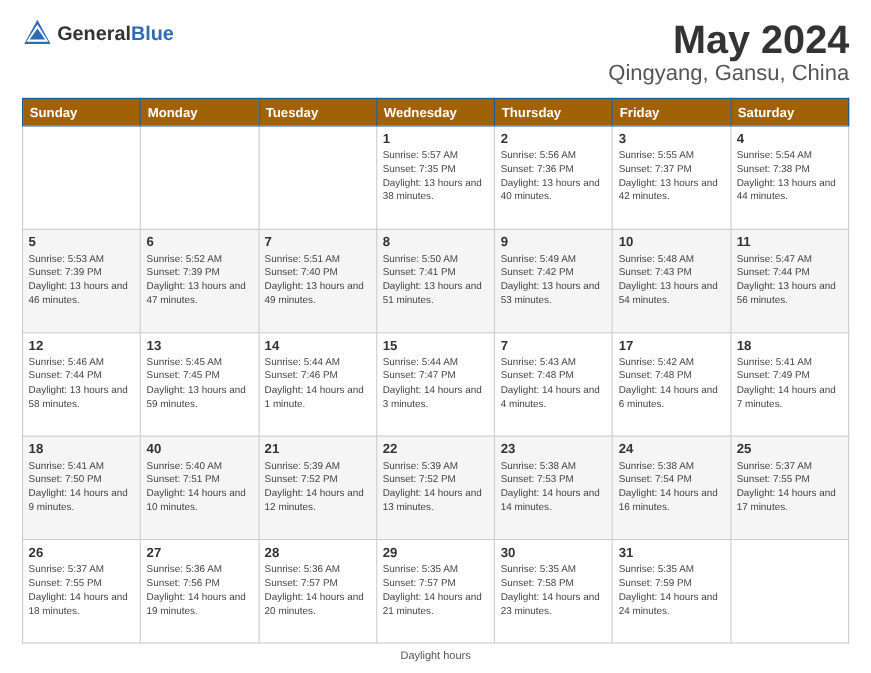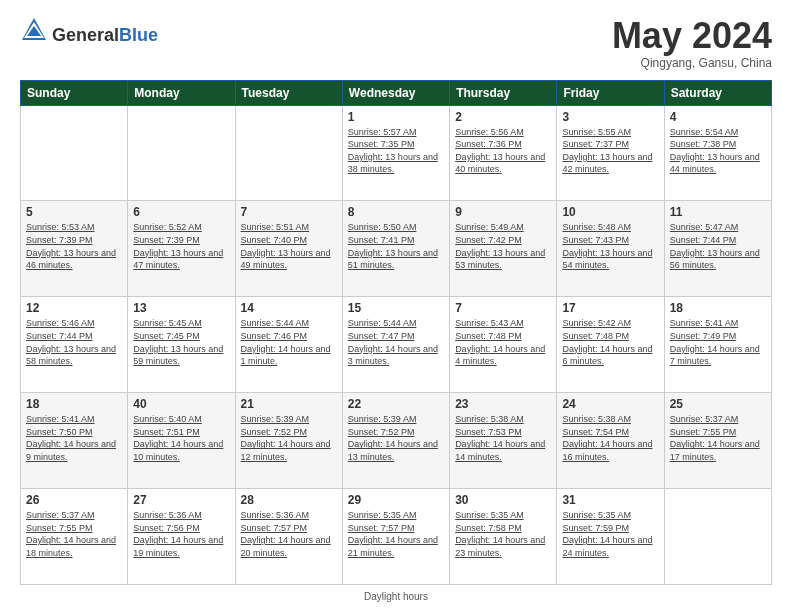--- a/index.html
+++ b/index.html
@@ -18,21 +18,21 @@
       flex-direction: column;
     }
     .header {
       display: flex;
       justify-content: space-between;
       align-items: flex-start;
       margin-bottom: 10px;
     }
     .logo {
       display: flex;
-      align-items: flex-end;
+      align-items: center;
       gap: 4px;
     }
     .logo-text {
       font-size: 18px;
       font-weight: bold;
       line-height: 1;
     }
     .logo-general { color: #333; }
     .logo-blue { color: #2a6db5; }
     .logo-icon {
@@ -42,30 +42,30 @@
     .title-block {
       text-align: right;
     }
     .month-title {
       font-size: 36px;
       font-weight: bold;
       color: #333;
       line-height: 1.1;
     }
     .location {
-      font-size: 12px;
+      font-size: 20px;
       color: #555;
     }
     .calendar {
       width: 100%;
       border-collapse: collapse;
       flex: 1;
     }
     .calendar th {
-      background: #14532d;
+      background: #a16207;
       color: #fff;
       font-size: 12px;
       font-weight: bold;
       text-align: left;
       padding: 5px 6px;
       border: 1px solid #1a5a9a;
     }
     .calendar td {
       border: 1px solid #ccc;
       vertical-align: top;
@@ -82,21 +82,20 @@
       font-size: 12px;
       font-weight: bold;
       color: #333;
       display: block;
       margin-bottom: 2px;
     }
     .day-info {
       font-size: 9px;
       color: #444;
       line-height: 1.4;
-      text-decoration: underline;
     }
     .empty-cell {
       background: #fff !important;
     }
     .footer {
       margin-top: 6px;
       font-size: 10px;
       color: #555;
       text-align: center;
     }

